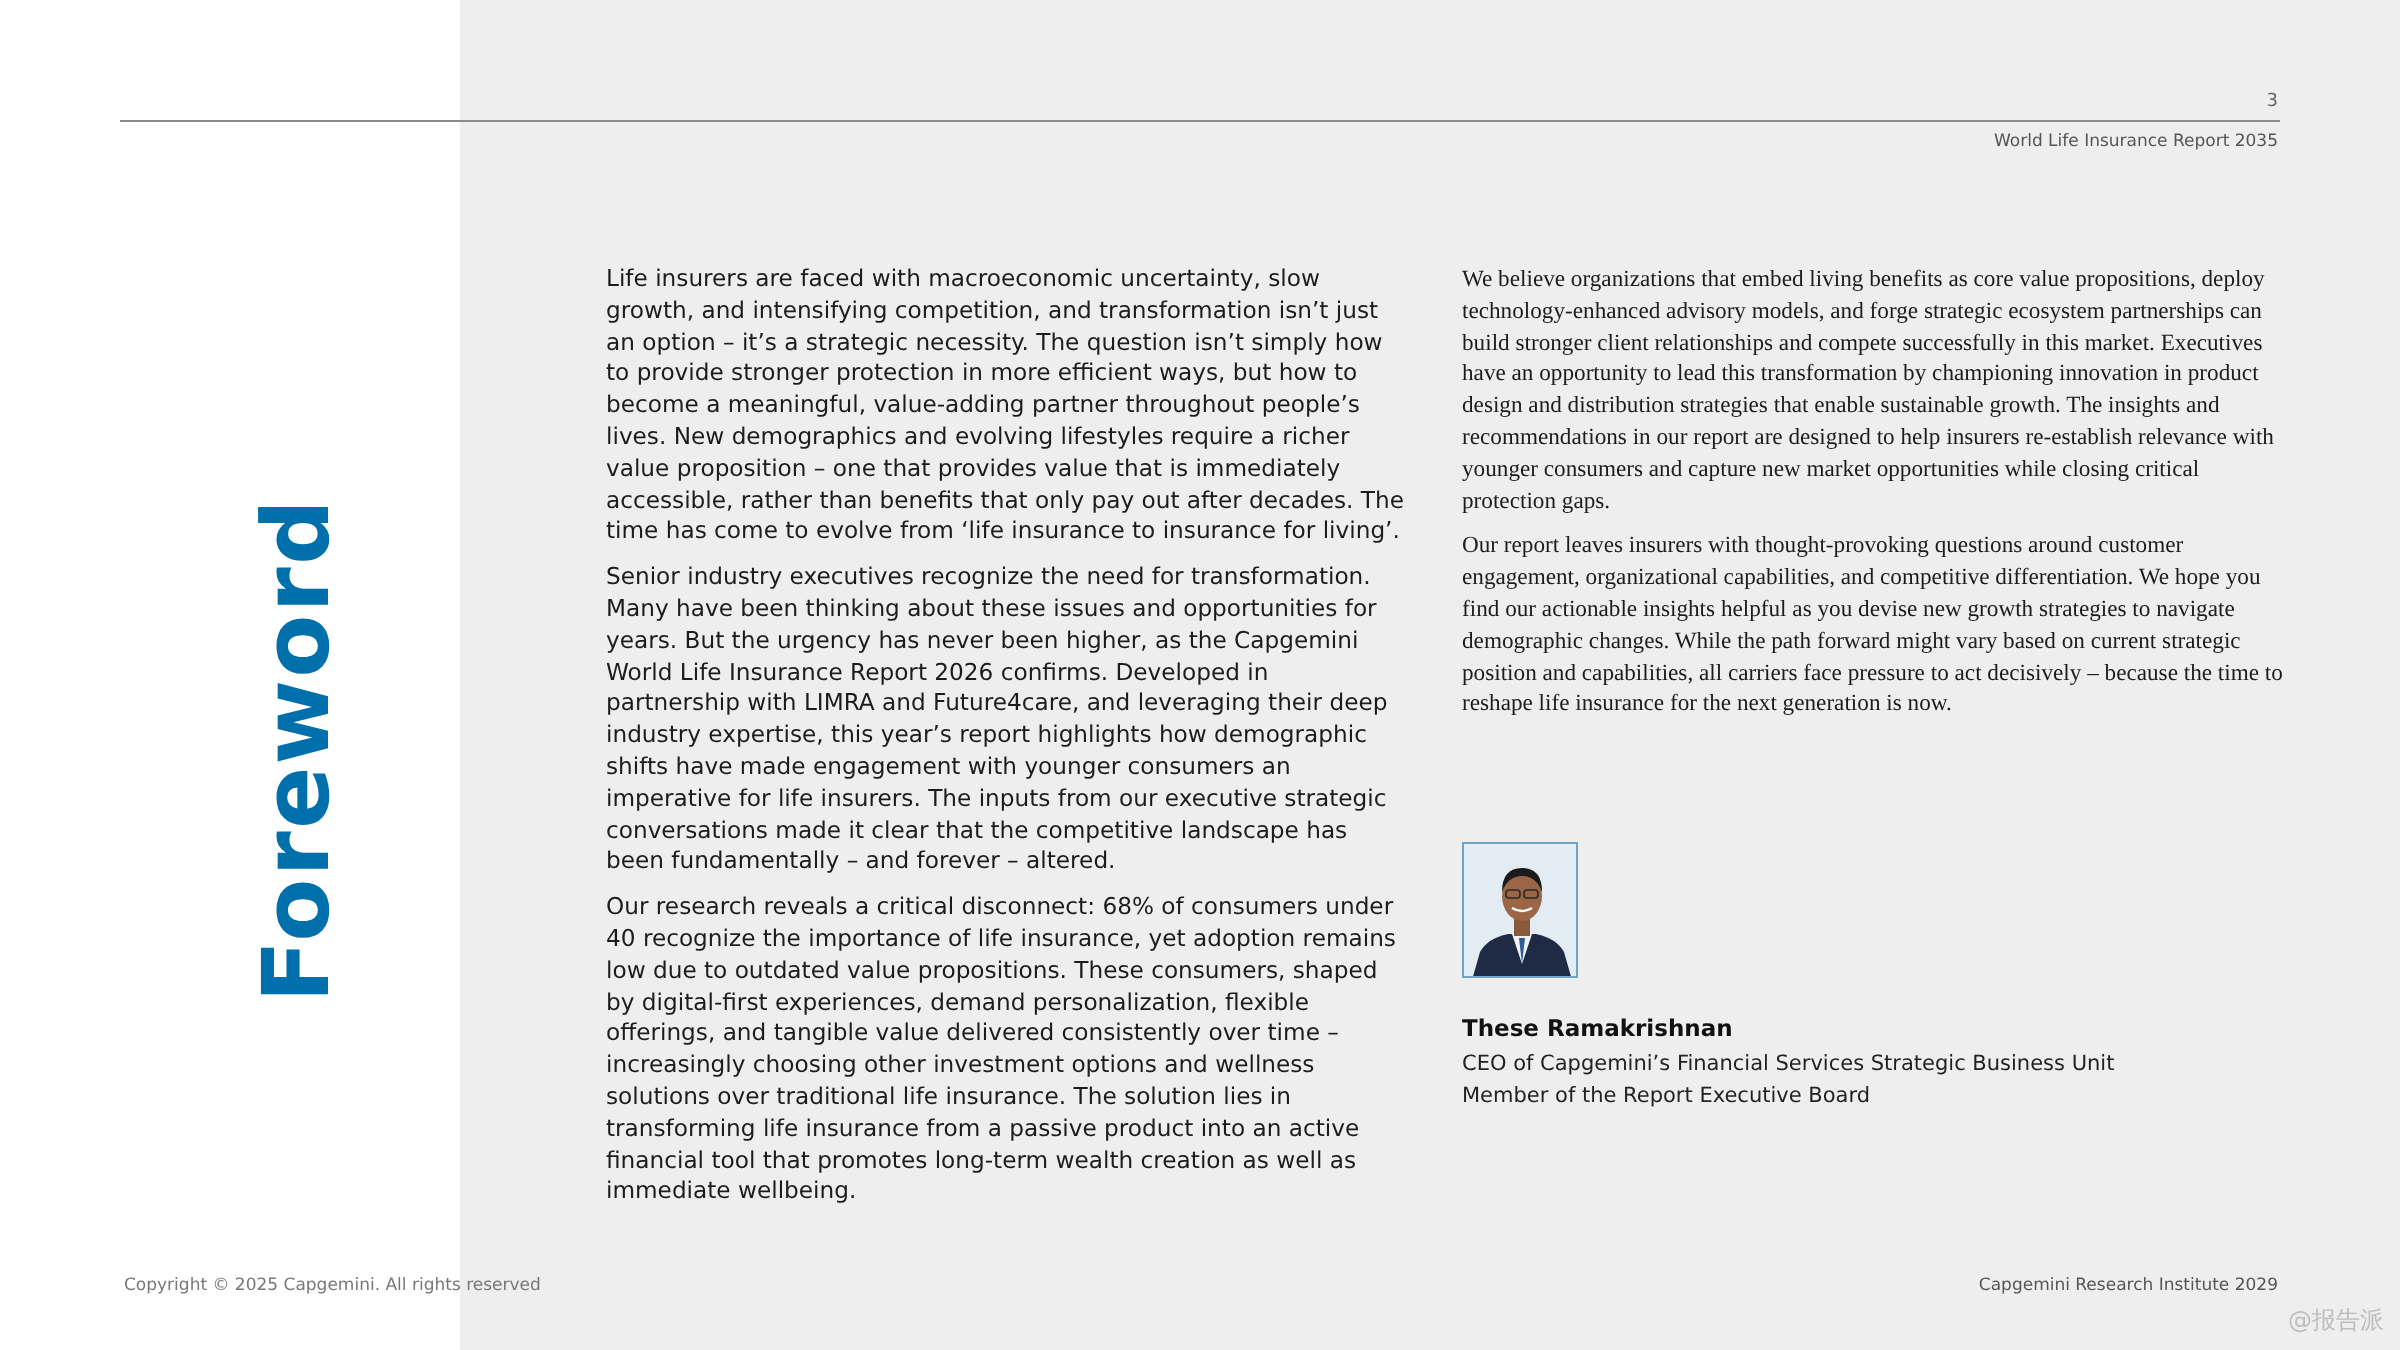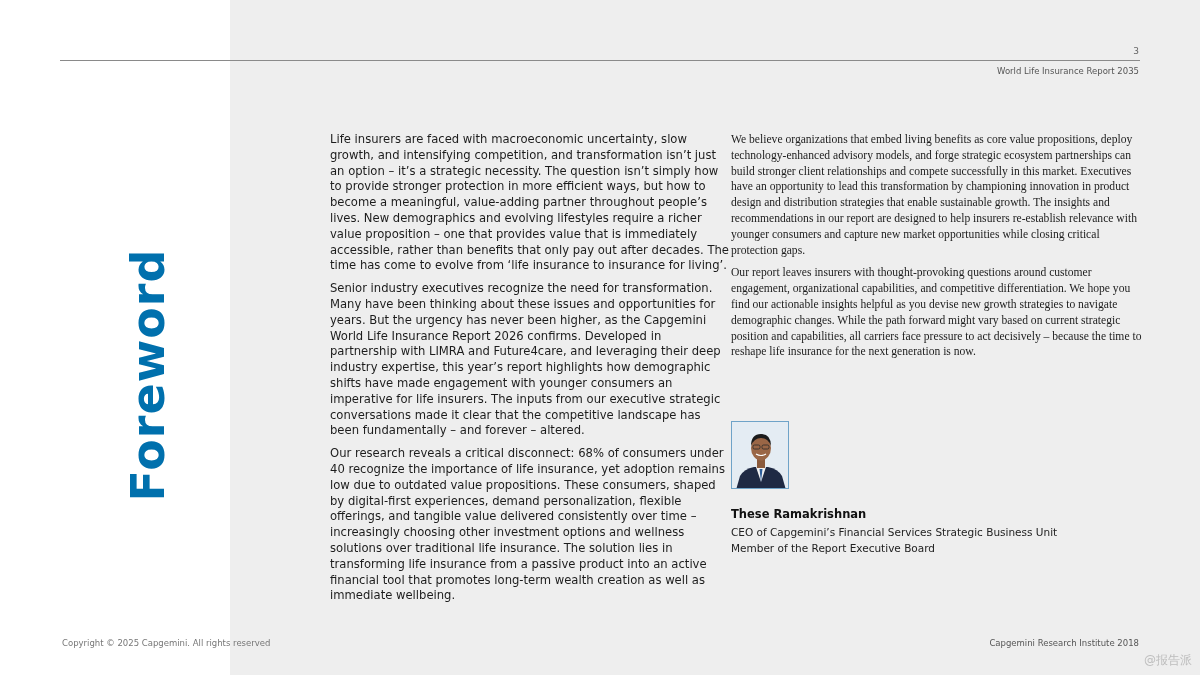--- a/index.html
+++ b/index.html
@@ -43,21 +43,21 @@
     color: #0070ad;
     letter-spacing: 1px;
     white-space: nowrap;
   }
   .col {
     position: absolute; top: 132px;
     font-size: 11.6px;
     line-height: 15.8px;
     color: #1c1c1c;
   }
-  .col-left { left: 303px; width: 400px; margin-left: 27px; }
+  .col-left { left: 303px; width: 400px; }
   .col-right { left: 731px; width: 412px; font-family: Liberation Serif, serif; }
   .col p { margin-bottom: 7px; }
   .portrait {
     position: absolute; left: 731px; top: 421px;
     width: 58px; height: 68px;
     border: 1px solid #6fa3c8;
     background: #e7eef5;
     overflow: hidden;
   }
   .signer-name {
@@ -119,14 +119,14 @@
   </svg>
 </div>
 
 <div class="signer-name">These Ramakrishnan</div>
 <div class="signer-role">
   <div>CEO of Capgemini’s Financial Services Strategic Business Unit</div>
   <div>Member of the Report Executive Board</div>
 </div>
 
 <div class="copyright">Copyright © 2025 Capgemini. All rights reserved</div>
-<div class="institute">Capgemini Research Institute 2018</div>
+<div class="institute">Capgemini Research Institute 2029</div>
 <div class="watermark">@报告派</div>
 
 </body></html>

